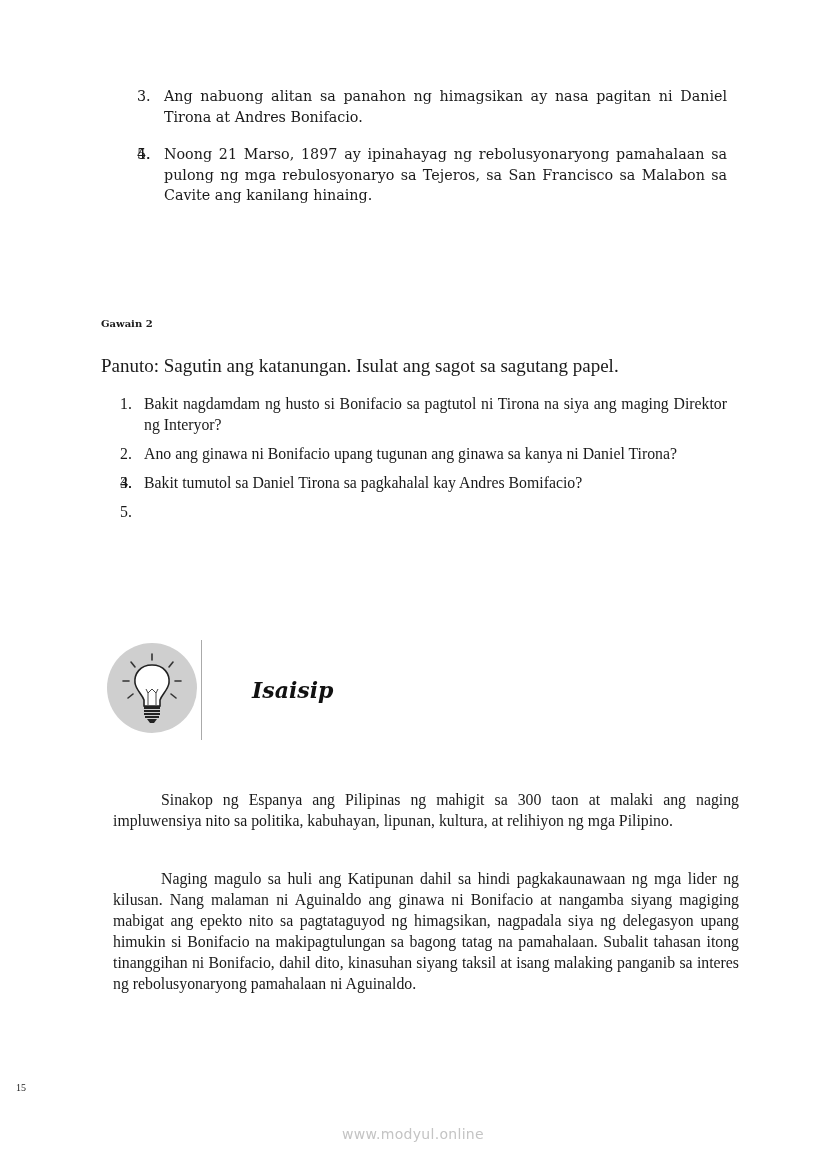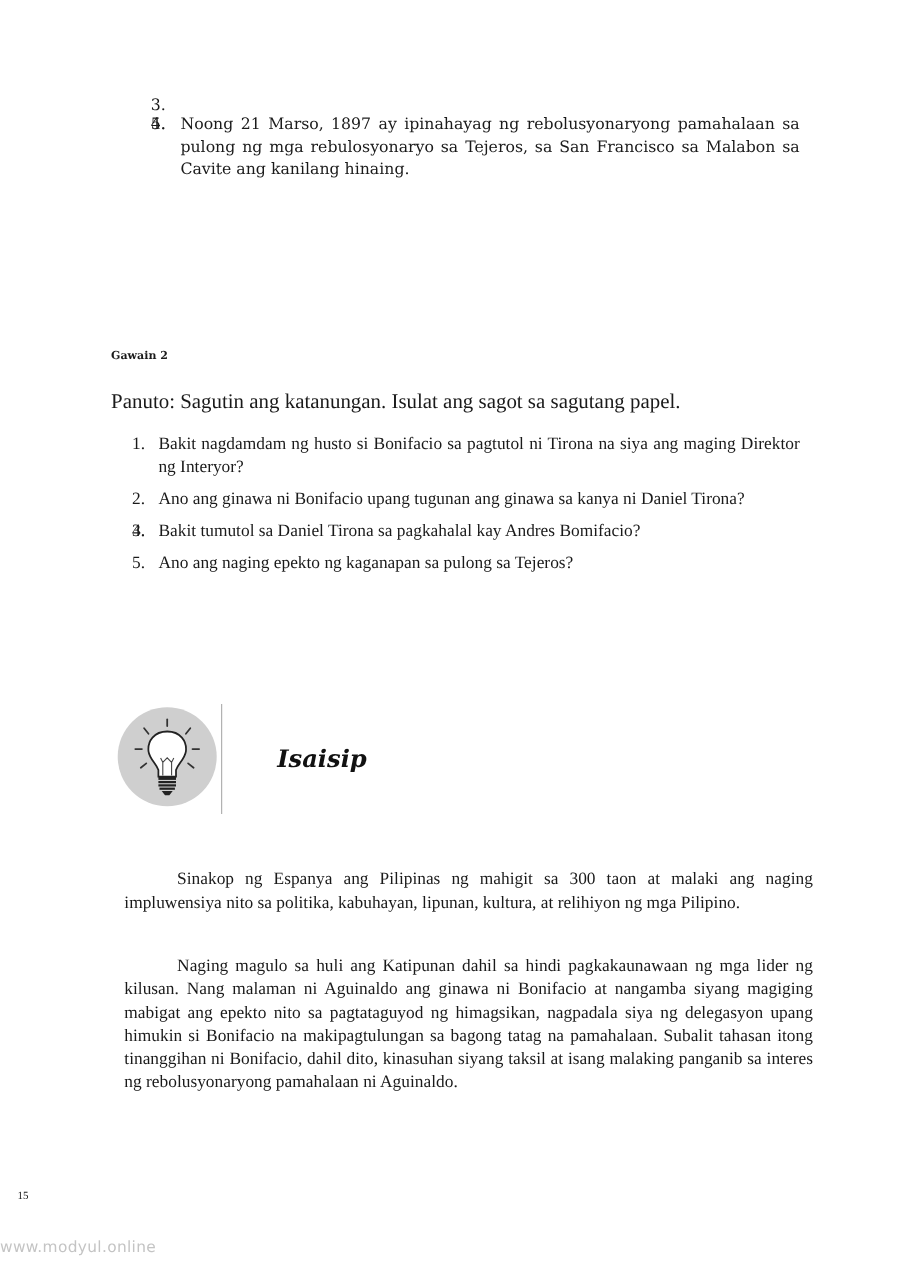--- a/index.html
+++ b/index.html
@@ -126,34 +126,36 @@
       width: 826px;
       top: 1082px;
       font-family: "Liberation Serif", serif;
       font-size: 10px;
     }
     .watermark {
       position: absolute;
       left: 0;
       width: 826px;
       top: 1126px;
+      text-align: center;
       font-family: "DejaVu Sans", sans-serif;
       font-size: 14px;
       color: #c4c4c4;
       letter-spacing: 0.3px;
     }
   </style>
 </head>
 <body>
 
 <div class="page">
 
   <ol class="list top-list">
     <li>
       <span class="num">3.</span>
+      <span>Ang nabuong alitan sa panahon ng himagsikan ay nasa pagitan ni Daniel Tirona at Andres Bonifacio.</span>
     </li>
     <li>
       <span class="num">4.</span>
     </li>
     <li>
       <span class="num">5.</span>
       <span>Noong 21 Marso, 1897 ay ipinahayag ng rebolusyonaryong pamahalaan sa pulong ng mga rebulosyonaryo sa Tejeros, sa San Francisco sa Malabon sa Cavite ang kanilang hinaing.</span>
     </li>
   </ol>
 
@@ -171,21 +173,20 @@
     </li>
     <li>
       <span class="num">3.</span>
     </li>
     <li>
       <span class="num">4.</span>
       <span>Bakit tumutol sa Daniel Tirona sa pagkahalal kay Andres Bomifacio?</span>
     </li>
     <li>
       <span class="num">5.</span>
-      <span>Ano ang naging epekto ng kaganapan sa pulong sa Tejeros?</span>
     </li>
   </ol>
 
   <div class="isaisip">
     <div class="bulb-circle">
       <svg width="90" height="90" viewBox="0 0 90 90">
 
         <g stroke="#333" stroke-width="1.6" stroke-linecap="round">
           <line x1="45" y1="11" x2="45" y2="17"></line>
           <line x1="24" y1="19" x2="28" y2="24"></line>

